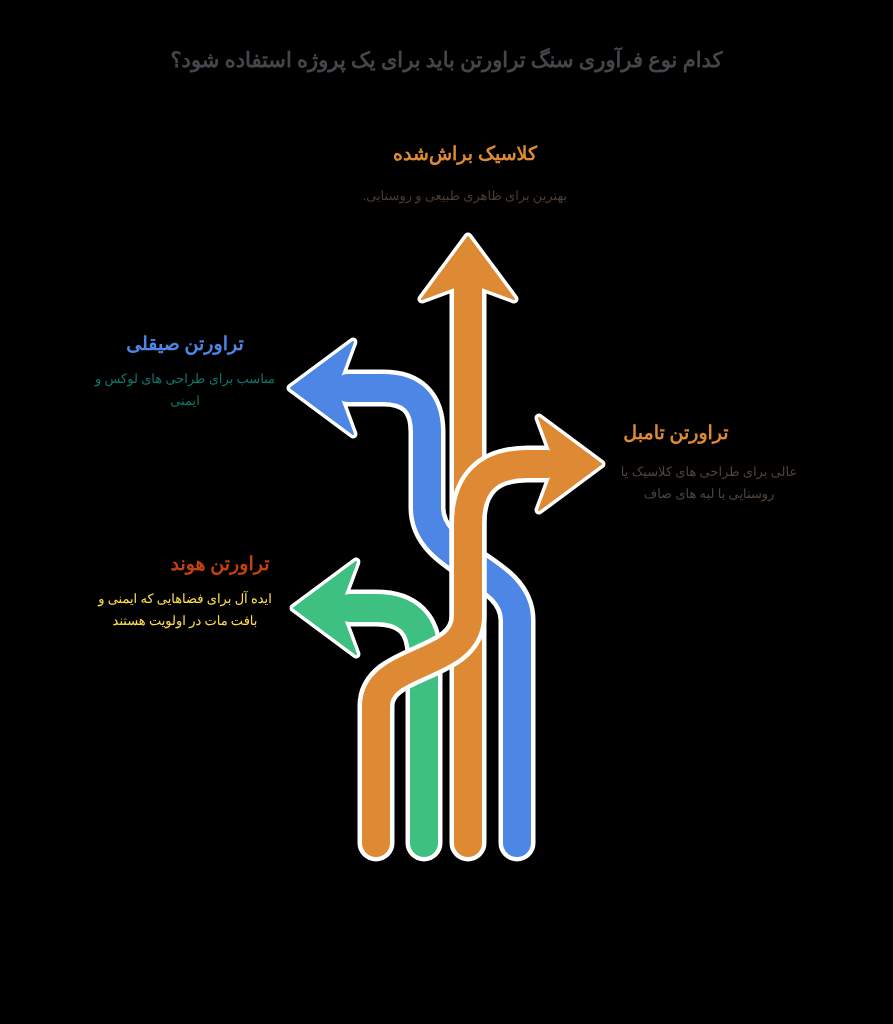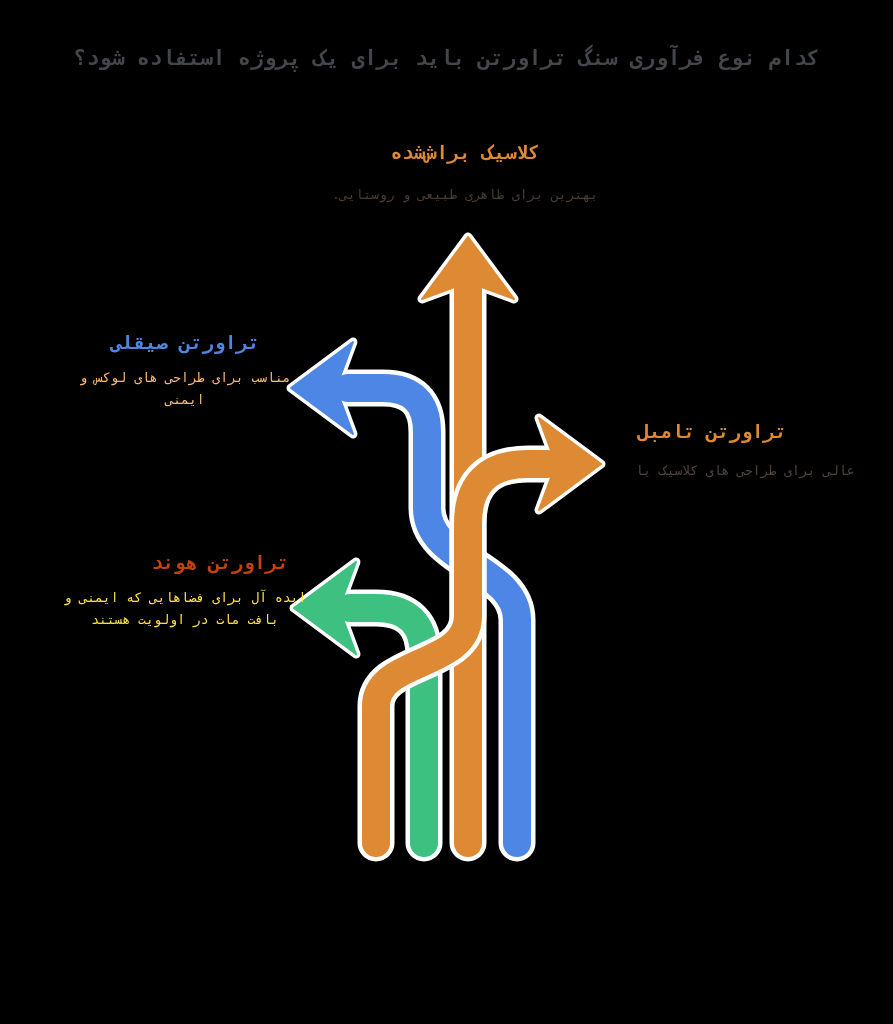--- a/index.html
+++ b/index.html
@@ -1,33 +1,33 @@
 <!DOCTYPE html>
 <html lang="fa"><head>
 <meta charset="utf-8">
 <style>
   html,body{margin:0;padding:0;background:#000;}
   .canvas{
     position:relative;width:893px;height:1024px;overflow:hidden;
-    font-family:Liberation Mono, monospace;
+    font-family:Liberation Serif, serif;
   }
   .arrows-svg{position:absolute;top:0;left:0;}
   .block{position:absolute;text-align:center;}
   .title{
     position:absolute;top:45px;left:0;width:893px;text-align:center;
     font-size:21px;font-weight:bold;line-height:30px;
   }
   .heading{font-size:19px;font-weight:bold;line-height:24px;}
   .desc{font-size:13px;line-height:22px;}
   .desc span{display:block;}
   #b-brushed{top:142px;left:290px;width:350px;}
   #b-brushed .desc{margin-top:19px;}
   #b-polished{top:332px;left:60px;width:250px;}
   #b-polished .desc{margin-top:12px;}
-  #b-tumbled{top:421px;left:635px;width:220px;}
+  #b-tumbled{top:421px;left:599px;width:220px;}
   #b-tumbled .desc{margin-top:16px;}
   #b-tumbled .heading{position:relative;left:-33px;}
   #b-honed{top:552px;left:60px;width:250px;}
   #b-honed .desc{margin-top:12px;}
   #b-honed .heading{position:relative;left:35px;}
 </style>
 </head>
 <body>
 
 <div class="canvas" style="background-color: rgb(0, 0, 0);">
@@ -67,30 +67,31 @@
 
   <div class="block" id="b-brushed" dir="rtl">
     <div class="heading" style="color: rgb(222, 137, 51);">کلاسیک براش‌شده</div>
     <div class="desc" style="color: rgb(74, 60, 48);">
       <span>بهترین برای ظاهری طبیعی و روستایی.</span>
     </div>
   </div>
 
   <div class="block" id="b-polished" dir="rtl">
     <div class="heading" style="color: rgb(77, 134, 229);">تراورتن صیقلی</div>
-    <div class="desc" style="color: #fdba74;">
+    <div class="desc" style="color: #0f766e;">
       <span>مناسب برای طراحی های لوکس و</span>
       <span>ایمنی</span>
     </div>
   </div>
 
   <div class="block" id="b-tumbled" dir="rtl">
     <div class="heading" style="color: rgb(222, 137, 51);">تراورتن تامبل</div>
     <div class="desc" style="color: rgb(81, 67, 58);">
       <span>عالی برای طراحی های کلاسیک یا</span>
+      <span>روستایی با لبه های صاف</span>
     </div>
   </div>
 
   <div class="block" id="b-honed" dir="rtl">
     <div class="heading" style="color: #c2410c;">تراورتن هوند</div>
     <div class="desc" style="color: #fde047;">
       <span>ایده آل برای فضاهایی که ایمنی و</span>
       <span>بافت مات در اولویت هستند</span>
     </div>
   </div>

